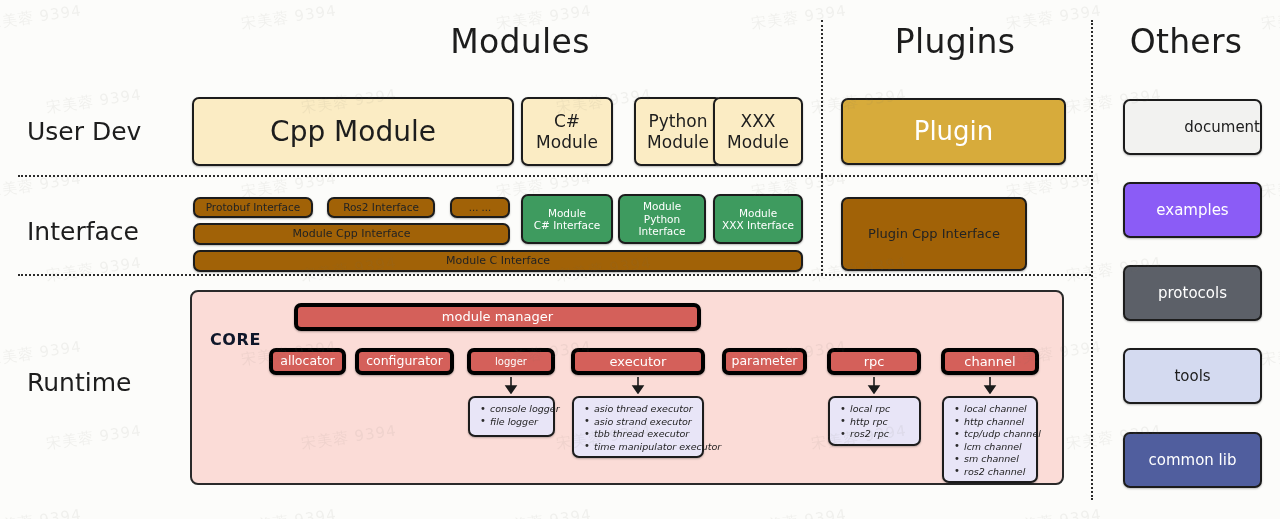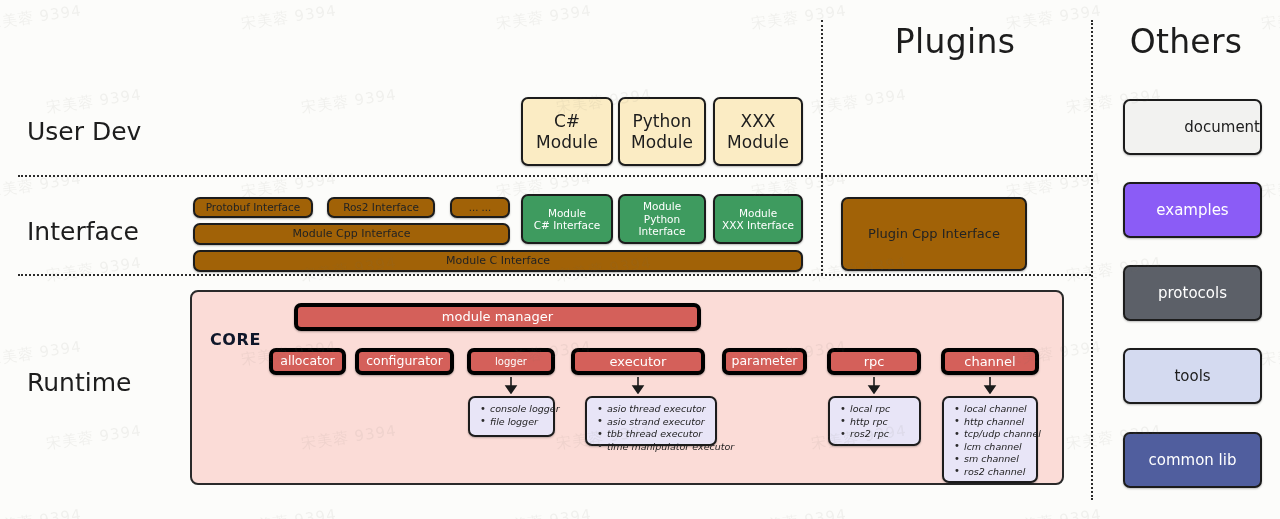--- a/index.html
+++ b/index.html
@@ -224,38 +224,45 @@
       <div class="wm" style="left: 750.714px; top: 512px;">宋美蓉 9394</div>
       <div class="wm" style="left: 1005.71px; top: 512px;">宋美蓉 9394</div>
       <div class="wm" style="left: 1260.71px; top: 512px;">宋美蓉 9394</div>
     </div>
 
   <div class="hdash" style="left:18px; top:175px; width:1073px;"></div>
   <div class="hdash" style="left:18px; top:274px; width:1073px;"></div>
   <div class="vdash" style="left:821px; top:20px; height:255px;"></div>
   <div class="vdash" style="left:1091px; top:20px; height:480px;"></div>
 
+  <div class="col-title" style="left:250px; top:22px; width:540px;">Modules</div>
   <div class="col-title" style="left:830px; top:22px; width:250px;">Plugins</div>
   <div class="col-title" style="left:1098px; top:22px; width:176px;">Others</div>
 
   <div class="row-label" style="left:27px; top:117px;">User Dev</div>
   <div class="row-label" style="left:27px; top:217px;">Interface</div>
   <div class="row-label" style="left:27px; top:368px;">Runtime</div>
 
+  <div class="bx mod" style="left:192px; top:97px; width:322px; height:69px; font-size:28px;">
+    <span>Cpp Module</span>
+  </div>
   <div class="bx mod" style="left:521px; top:97px; width:92px; height:69px; font-size:17px;">
     <span style="white-space:pre-line;">C#
 Module</span>
   </div>
-  <div class="bx mod" style="left:618px; top:97px; width:88px; height:69px; font-size:17px;">
+  <div class="bx mod" style="left:634px; top:97px; width:88px; height:69px; font-size:17px;">
     <span style="white-space:pre-line;">Python
 Module</span>
   </div>
   <div class="bx mod" style="left:713px; top:97px; width:90px; height:69px; font-size:17px;">
     <span style="white-space:pre-line;">XXX
 Module</span>
+  </div>
+  <div class="bx plugin" style="left:841px; top:98px; width:225px; height:67px; font-size:26px;">
+    <span>Plugin</span>
   </div>
 
   <div class="bx ifc-l" style="left:193px; top:197px; width:120px; height:21px; font-size:10.5px;">
     <span>Protobuf Interface</span>
   </div>
   <div class="bx ifc-l" style="left:327px; top:197px; width:108px; height:21px; font-size:10.5px;">
     <span>Ros2 Interface</span>
   </div>
   <div class="bx ifc-l" style="left:450px; top:197px; width:60px; height:21px; font-size:10px;">
     <span>... ...</span>
@@ -331,21 +338,21 @@
         <path d="M7 0 L7 10 M2.2 9 L7 16 L11.8 9 Z" stroke="#1b1b1b" stroke-width="1.6" fill="#1b1b1b"></path>
       </svg>
   </div>
 
   <div class="lav" style="left:468px; top:396px; width:87px; height:41px;">
     <ul>
         <li>console logger</li>
         <li>file logger</li>
       </ul>
   </div>
-  <div class="lav" style="left:572px; top:396px; width:132px; height:50px;margin-left:13px;">
+  <div class="lav" style="left:572px; top:396px; width:132px; height:62px;">
     <ul>
         <li>asio thread executor</li>
         <li>asio strand executor</li>
         <li>tbb thread executor</li>
         <li>time manipulator executor</li>
       </ul>
   </div>
   <div class="lav" style="left:828px; top:396px; width:93px; height:50px;">
     <ul>
         <li>local rpc</li>

